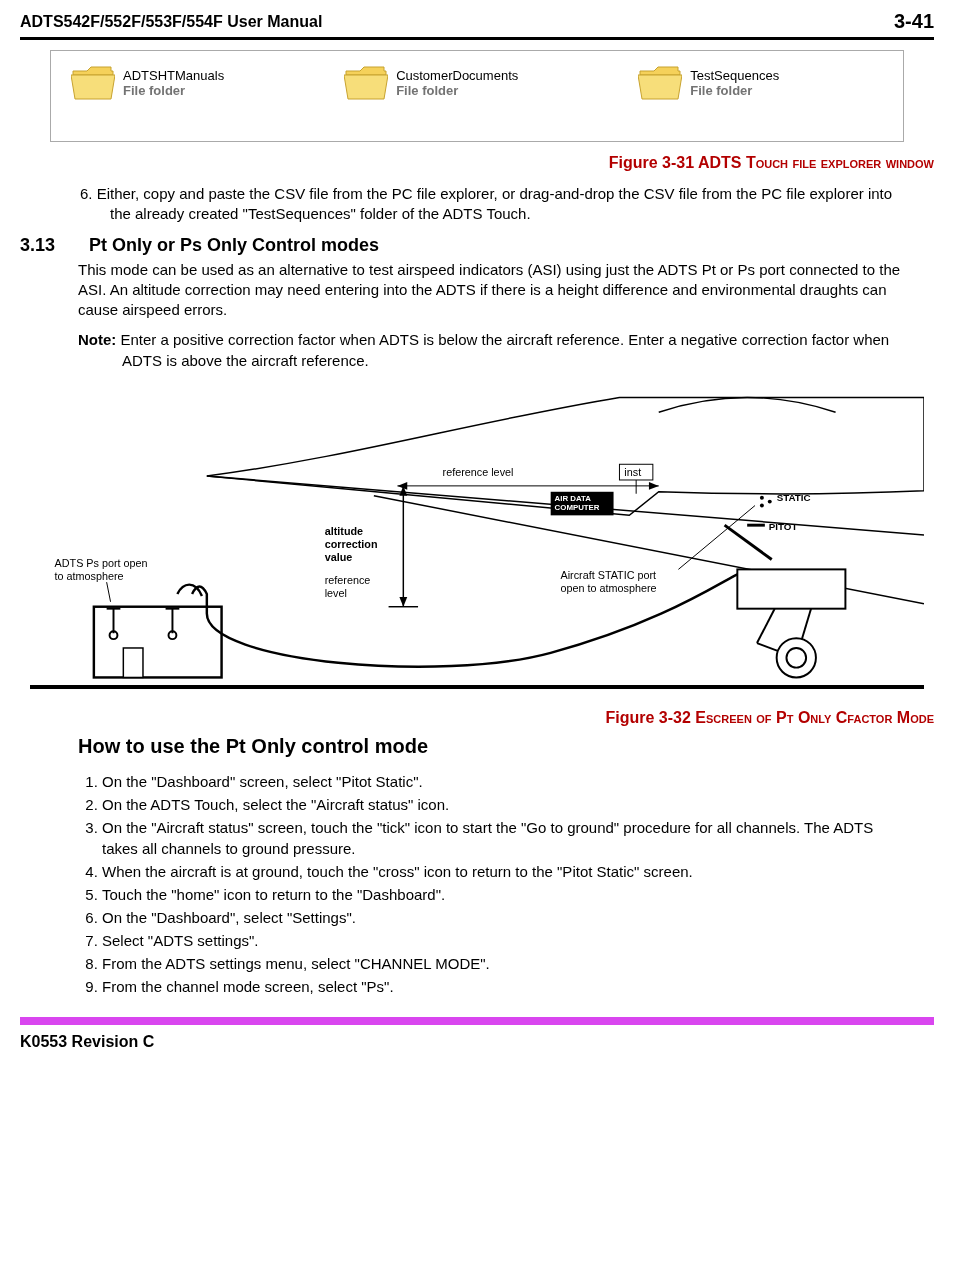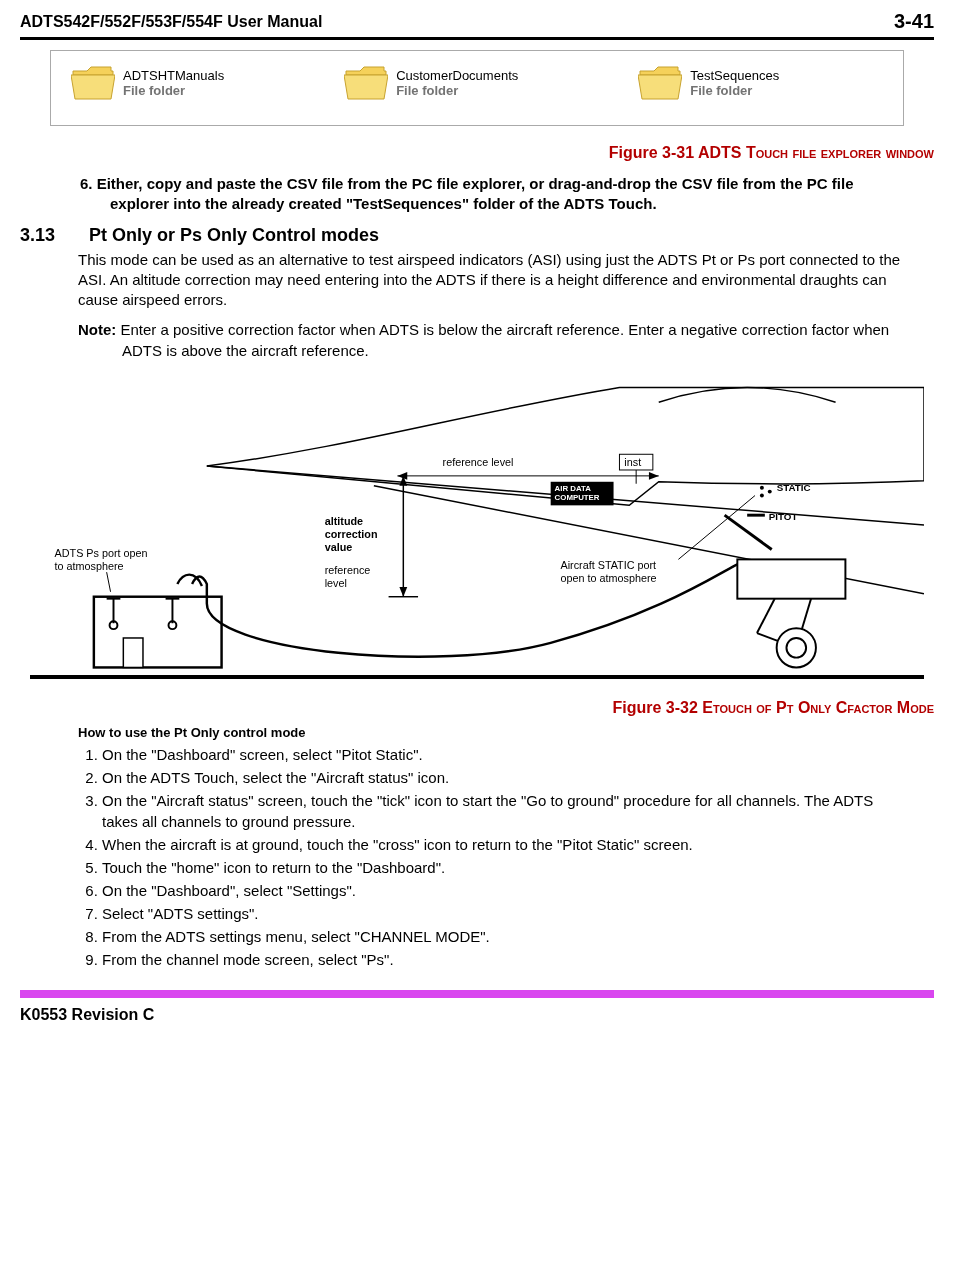--- a/index.html
+++ b/index.html
@@ -30,22 +30,22 @@
   }
   .page-footer {
     border-top: 8px solid #d946ef;
     margin-top: 20px;
     padding-top: 8px;
     font-weight: bold;
     font-size: 16px;
   }
   .explorer-box {
     border: 1px solid #aaa;
-    margin: 10px 30px 18px 30px;
-    padding: 14px 20px 24px 20px;
+    margin: 10px 30px 12px 30px;
+    padding: 14px 20px 40px 20px;
     display: flex;
     gap: 120px;
     background: #fff;
   }
   .folder-item {
     display: flex;
     align-items: center;
     gap: 8px;
   }
   .folder-icon {
@@ -65,21 +65,20 @@
     font-weight: bold;
     font-size: 16px;
     margin: 4px 0 6px 0;
     font-variant: small-caps;
   }
   .body-para {
     margin: 12px 30px 8px 60px;
     line-height: 1.35;
     text-indent: -30px;
     padding-left: 30px;
-    font-weight: bold;
   }
   .section-heading {
     display: flex;
     gap: 24px;
     font-weight: bold;
     font-size: 18px;
     margin: 10px 0 4px 0;
   }
   .section-num { width: 45px; }
   .indented-para {
@@ -98,22 +97,22 @@
     margin: 10px 10px 0 10px;
     padding-bottom: 0;
   }
   .diagram-svg {
     width: 100%;
     height: 300px;
     display: block;
   }
   .subheading {
     font-weight: bold;
-    font-size: 13px;
-    margin: 8px 0 4px 58px;
+    font-size: 20px;
+    margin: 8px 0 13px 58px;
   }
   ol.steps {
     margin: 0 30px 10px 58px;
     padding-left: 24px;
     line-height: 1.4;
   }
   ol.steps li {
     margin-bottom: 2px;
   }
 </style>
@@ -241,21 +240,21 @@
     <path d="M165 210 C 170 200, 175 200, 180 210 L180 230 C 180 280, 420 300, 530 270 C 640 240, 700 200, 720 190" fill="none" stroke="#000" stroke-width="2.5"></path>
     <path d="M150 210 C 156 198, 168 196, 175 212" fill="none" stroke="#000" stroke-width="2.5"></path>
 
     <text x="540" y="195" font-size="11" fill="#000">Aircraft STATIC port</text>
     <text x="540" y="208" font-size="11" fill="#000">open to atmosphere</text>
     <line x1="660" y1="185" x2="738" y2="120" stroke="#000" stroke-width="1"></line>
   </svg>
 </div>
 
 <div class="figure-caption" style="margin-top:20px">
-  <span style="font-variant:normal">Figure 3-32 E</span><span>touch of</span><span style="font-variant:normal"> P</span><span>t</span><span style="font-variant:normal"> O</span><span>nly</span><span style="font-variant:normal"> C</span><span>factor</span><span style="font-variant:normal"> M</span><span>ode</span>
+  <span style="font-variant:normal">Figure 3-32 E</span><span>screen of</span><span style="font-variant:normal"> P</span><span>t</span><span style="font-variant:normal"> O</span><span>nly</span><span style="font-variant:normal"> C</span><span>factor</span><span style="font-variant:normal"> M</span><span>ode</span>
 </div>
 
 <div class="subheading">How to use the Pt Only control mode</div>
 
 <ol class="steps">
   <li>On the "Dashboard" screen, select "Pitot Static".</li>
   <li>On the ADTS Touch, select the "Aircraft status" icon.</li>
   <li>On the "Aircraft status" screen, touch the "tick" icon to start the "Go to ground" procedure for all channels. The ADTS takes all channels to ground pressure.</li>
   <li>When the aircraft is at ground, touch the "cross" icon to return to the "Pitot Static" screen.</li>
   <li>Touch the "home" icon to return to the "Dashboard".</li>

